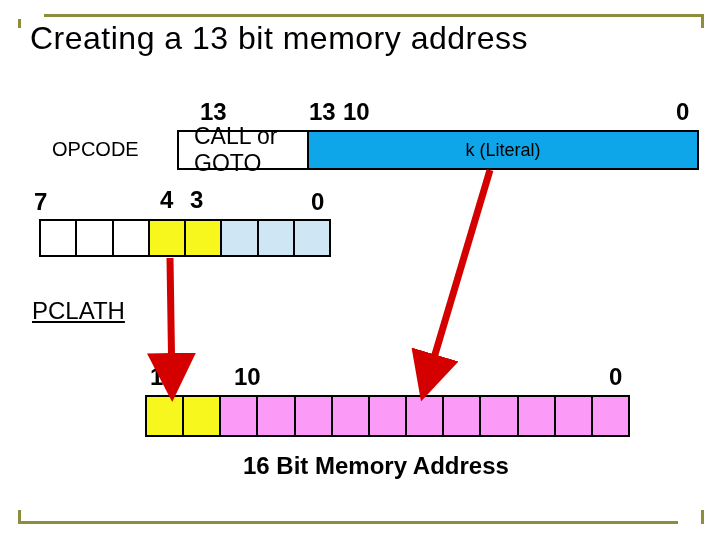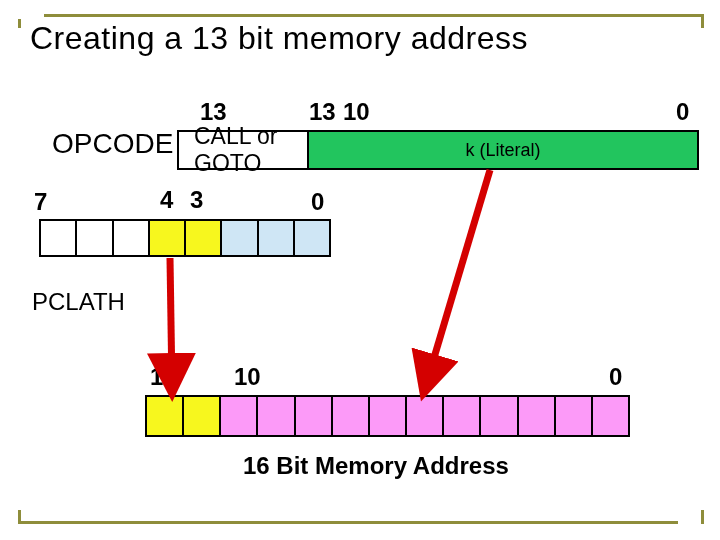--- a/index.html
+++ b/index.html
@@ -101,21 +101,21 @@
     width:113px;
     border-right:2px solid #000;
     display:flex;
     align-items:center;
     justify-content:center;
     font-size:23px;
     margin-left:15px;
   }
   .instr .lit{
     flex:1;
-    background:#22c55e;
+    background:#0ea5e9;
     display:flex;
     align-items:center;
     justify-content:center;
     font-size:18px;
   }
   
   .pclath8{
     position:absolute;
     left:39px;
     top:219px;
@@ -168,21 +168,21 @@
     <span class="gap"></span>
     <span class="tick-r"></span>
   </div>
 
 <div class="title">Creating a 13 bit memory address</div>
 
 <div class="abs lbl" style="left:200px;top:98px;">13</div>
 <div class="abs lbl" style="left:309px;top:98px;">13</div>
 <div class="abs lbl" style="left:343px;top:98px;">10</div>
 <div class="abs lbl" style="left:676px;top:98px;">0</div>
-<div class="abs" style="left:52px;top:128px;font-size:28px;">OPCODE</div>
+<div class="abs" style="left:52px;top:138px;font-size:20px;">OPCODE</div>
 
 <div class="instr">
   <div class="op">CALL or GOTO</div>
   <div class="lit">k (Literal)</div>
 </div>
 
 <div class="abs lbl" style="left:34px;top:188px;">7</div>
 <div class="abs lbl" style="left:160px;top:186px;">4</div>
 <div class="abs lbl" style="left:190px;top:186px;">3</div>
 <div class="abs lbl" style="left:311px;top:188px;">0</div>
@@ -191,21 +191,21 @@
   <div class="c-white"></div>
   <div class="c-white"></div>
   <div class="c-white"></div>
   <div class="c-yellow"></div>
   <div class="c-yellow"></div>
   <div class="c-blue"></div>
   <div class="c-blue"></div>
   <div class="c-blue"></div>
 </div>
 
-<div class="abs" style="left:32px;top:288px;font-size:24px;">PCLATH</div>
+<div class="abs" style="left:32px;top:297px;font-size:24px;text-decoration:underline;">PCLATH</div>
 
 <div class="abs lbl" style="left:150px;top:363px;">12</div>
 <div class="abs lbl" style="left:234px;top:363px;">10</div>
 <div class="abs lbl" style="left:609px;top:363px;">0</div>
 
 <div class="addr13">
   <div class="c-yellow"></div>
   <div class="c-yellow"></div>
   <div style="background:#fc9af8;"></div>
   <div style="background:#fc9af8;"></div>

